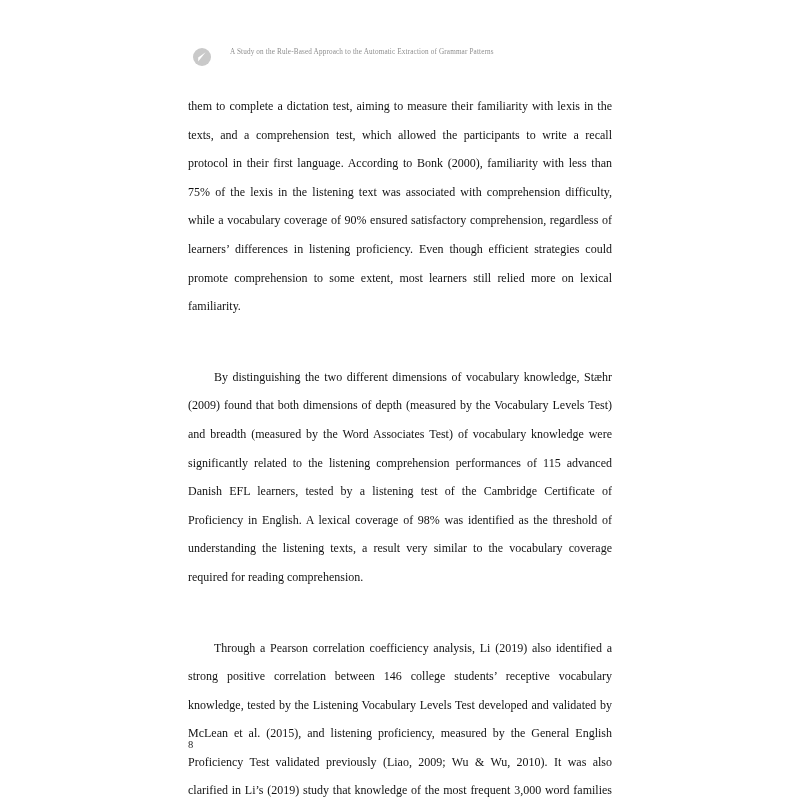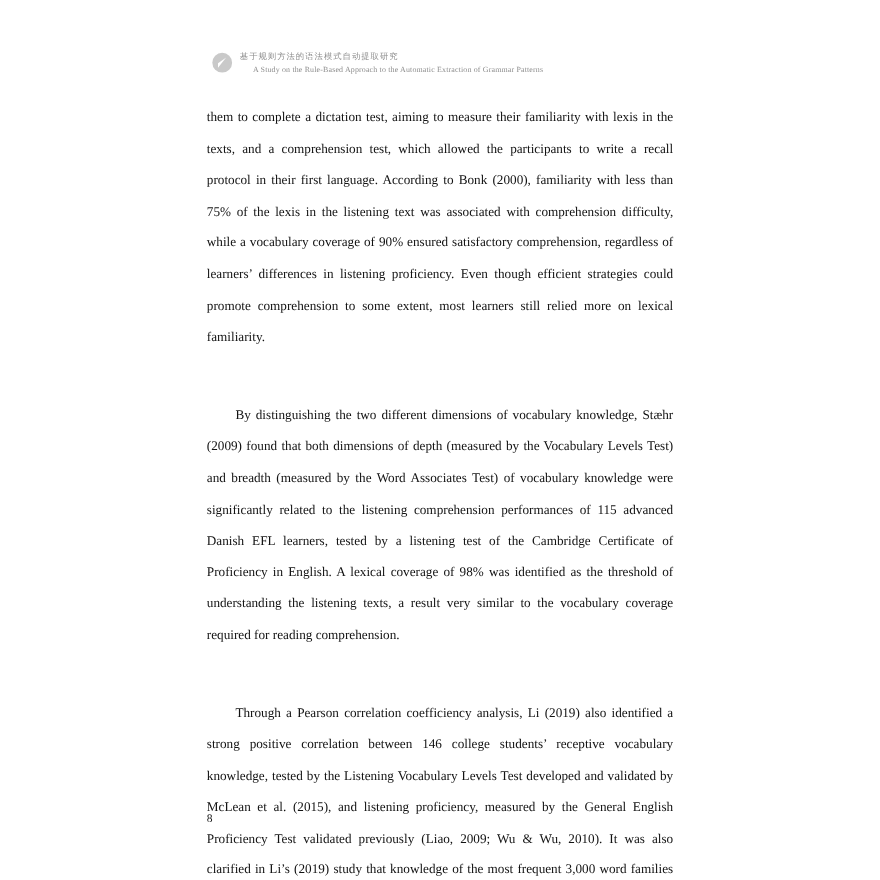--- a/index.html
+++ b/index.html
@@ -107,21 +107,20 @@
 <div class="page">
 
   <div class="running-header">
     <div class="header-logo">
       <svg viewBox="0 0 20 20" width="20" height="20" aria-hidden="true">
         <circle cx="10" cy="10" r="9" fill="#c9c9c9"></circle>
         <path d="M13.6 5.2 L6.2 14.6 L6.2 10.4 L13.6 5.2 Z" fill="#ffffff"></path>
       </svg>
     </div>
     <div class="header-titles">
-      <div class="header-title-cn">基于规则方法的语法模式自动提取研究</div>
       <div class="header-title-en">A Study on the Rule-Based Approach to the Automatic Extraction of Grammar Patterns</div>
     </div>
   </div>
 
   <div class="content">
 
     <p class="body-par">them to complete a dictation test, aiming to measure their familiarity with lexis in the texts, and a comprehension test, which allowed the participants to write a recall protocol in their first language. According to Bonk (2000), familiarity with less than 75% of the lexis in the listening text was associated with comprehension difficulty, while a vocabulary coverage of 90% ensured satisfactory comprehension, regardless of learners’ differences in listening proficiency. Even though efficient strategies could promote comprehension to some extent, most learners still relied more on lexical familiarity.</p>
 
     <p class="body-par indent">By distinguishing the two different dimensions of vocabulary knowledge, Stæhr (2009) found that both dimensions of depth (measured by the Vocabulary Levels Test) and breadth (measured by the Word Associates Test) of vocabulary knowledge were significantly related to the listening comprehension performances of 115 advanced Danish EFL learners, tested by a listening test of the Cambridge Certificate of Proficiency in English. A lexical coverage of 98% was identified as the threshold of understanding the listening texts, a result very similar to the vocabulary coverage required for reading comprehension.</p>
 

